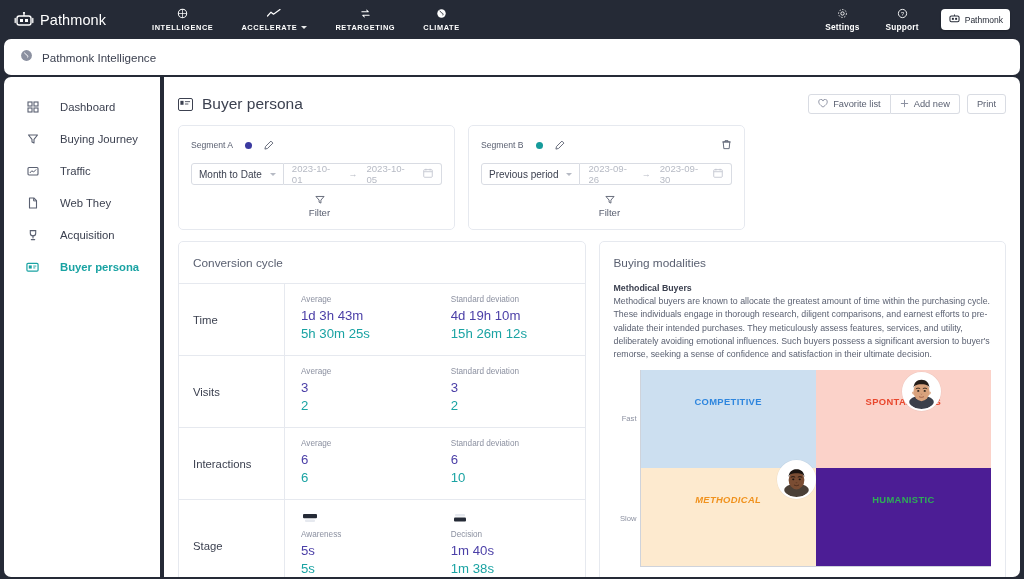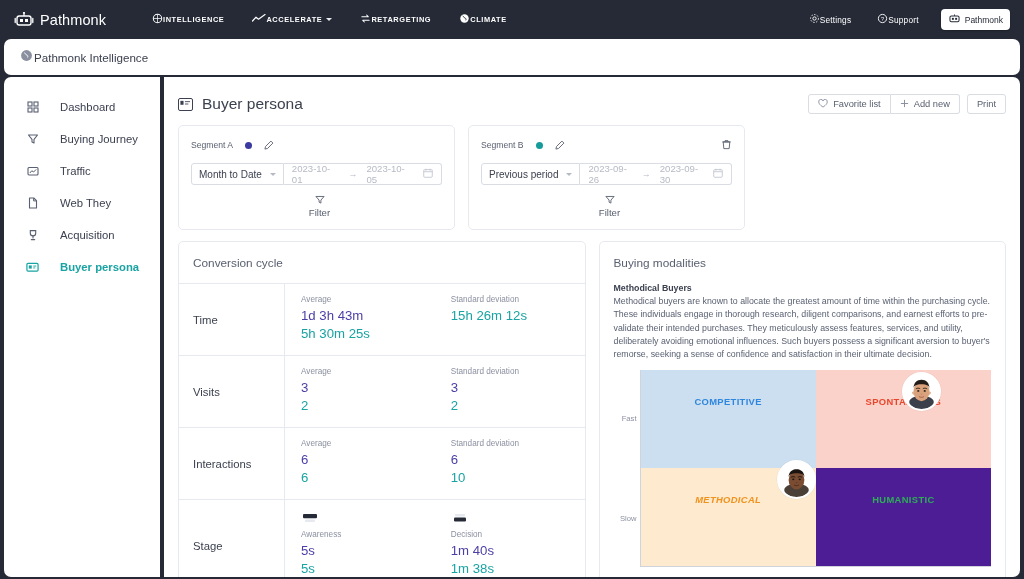--- a/index.html
+++ b/index.html
@@ -15,48 +15,48 @@
     position: absolute; top: 0; left: 0; width: 1024px; height: 39px;
     background: #252a36;
     display: flex; align-items: center;
   }
   .brand { display: flex; align-items: center; gap: 6px; margin-left: 14px; width: 112px; }
   .brand-logo { width: 20px; height: 16px; position: relative; }
   .brand-name { color: #ffffff; font-size: 14.5px; letter-spacing: .1px; }
 
   .nav-items { display: flex; align-items: center; gap: 0px; margin-left: 12px; }
   .nav-item {
-    display: flex; flex-direction: row; align-items: center; justify-content: center;
+    display: flex; flex-direction: column; align-items: center; justify-content: center;
     padding: 3px 14px; cursor: pointer; position: relative;
   }
   .nav-item .ni-icon { height: 12px; margin-bottom: 3px; display:flex; align-items:center; justify-content:center; }
   .nav-item .ni-label {
     color: #ffffff; font-size: 7.4px; font-weight: bold; letter-spacing: .6px;
     display: flex; align-items: center; gap: 4px; white-space: nowrap;
   }
   .caret-down {
     width: 0; height: 0; border-left: 3px solid transparent; border-right: 3px solid transparent;
     border-top: 3.5px solid #ffffff; opacity:.9;
   }
 
   .nav-right { margin-left: auto; display: flex; align-items: center; gap: 18px; margin-right: 14px; }
   .nav-right .nav-item { padding: 3px 4px; }
-  .nav-right .ni-label { font-size: 8.3px; font-weight: normal; letter-spacing: .2px; }
+  .nav-right .ni-label { font-size: 8.3px; font-weight: bold; letter-spacing: .2px; }
   .pm-pill {
     background: #ffffff; border-radius: 4px; padding: 4px 7px;
     display: flex; align-items: center; gap: 4px;
     color: #252a36; font-size: 8.5px; cursor: pointer;
     box-shadow: 0 1px 2px rgba(0,0,0,.25);
   }
 
   
   .crumbbar {
     position: absolute; top: 39px; left: 4px; width: 1016px; height: 36px;
     background: #ffffff; border-radius: 7px;
-    display: flex; align-items: center; gap: 1px; padding-left: 16px;
+    display: flex; align-items: center; gap: 9px; padding-left: 16px;
   }
   .crumb-text { font-size: 11.6px; color: #3c4150; }
 
   
   .shell {
     position: absolute; top: 77px; left: 4px; width: 1016px; height: 500px;
     display: flex; gap: 0;
   }
   .sidebar {
     width: 156px; background: #ffffff; border-radius: 7px 0 0 7px;
@@ -482,20 +482,21 @@
         <div class="ctrow">
           <div class="ct-name">Time</div>
           <div class="ct-cells">
             <div class="ct-cell">
               <div class="ct-sub">Average</div>
               <div class="ct-a">1d 3h 43m</div>
               <div class="ct-b">5h 30m 25s</div>
             </div>
             <div class="ct-cell">
               <div class="ct-sub">Standard deviation</div>
+              <div class="ct-a">4d 19h 10m</div>
               <div class="ct-b">15h 26m 12s</div>
             </div>
           </div>
         </div>
 
         <div class="ctrow">
           <div class="ct-name">Visits</div>
           <div class="ct-cells">
             <div class="ct-cell">
               <div class="ct-sub">Average</div>

